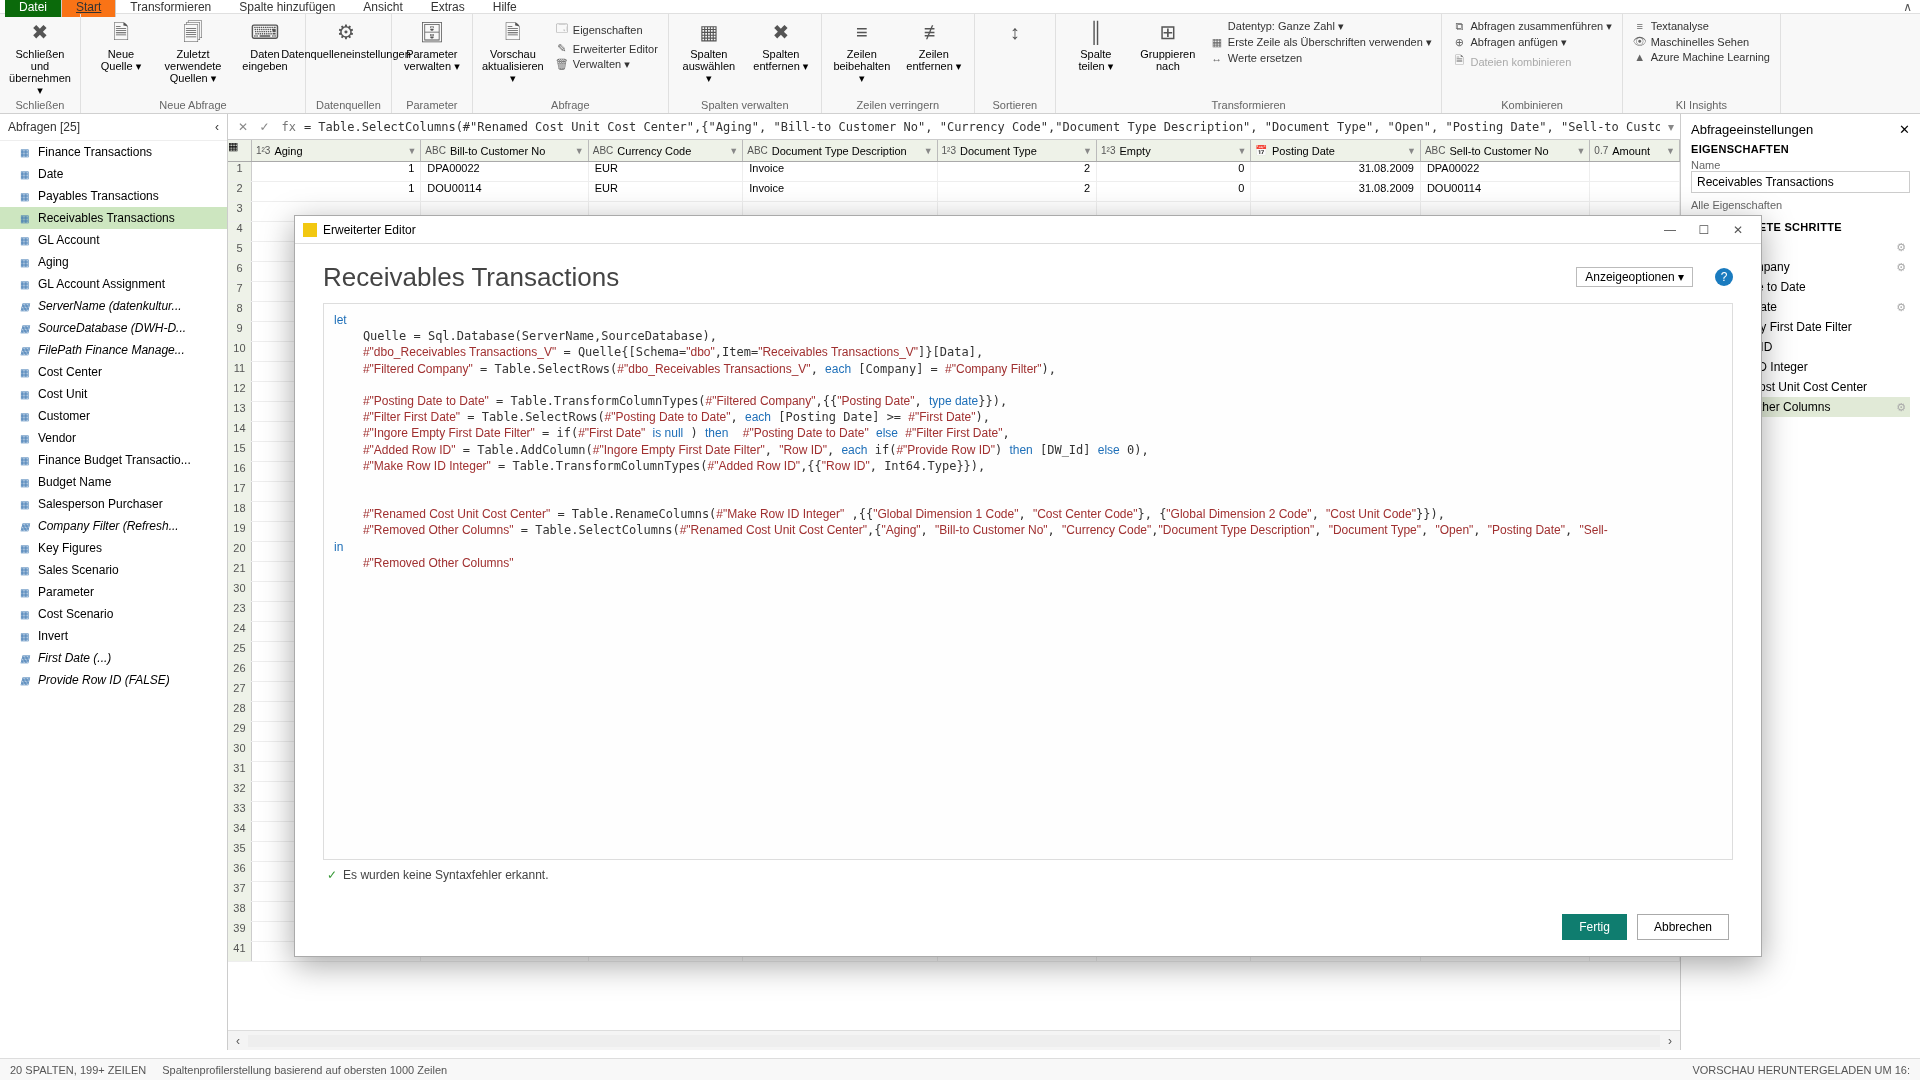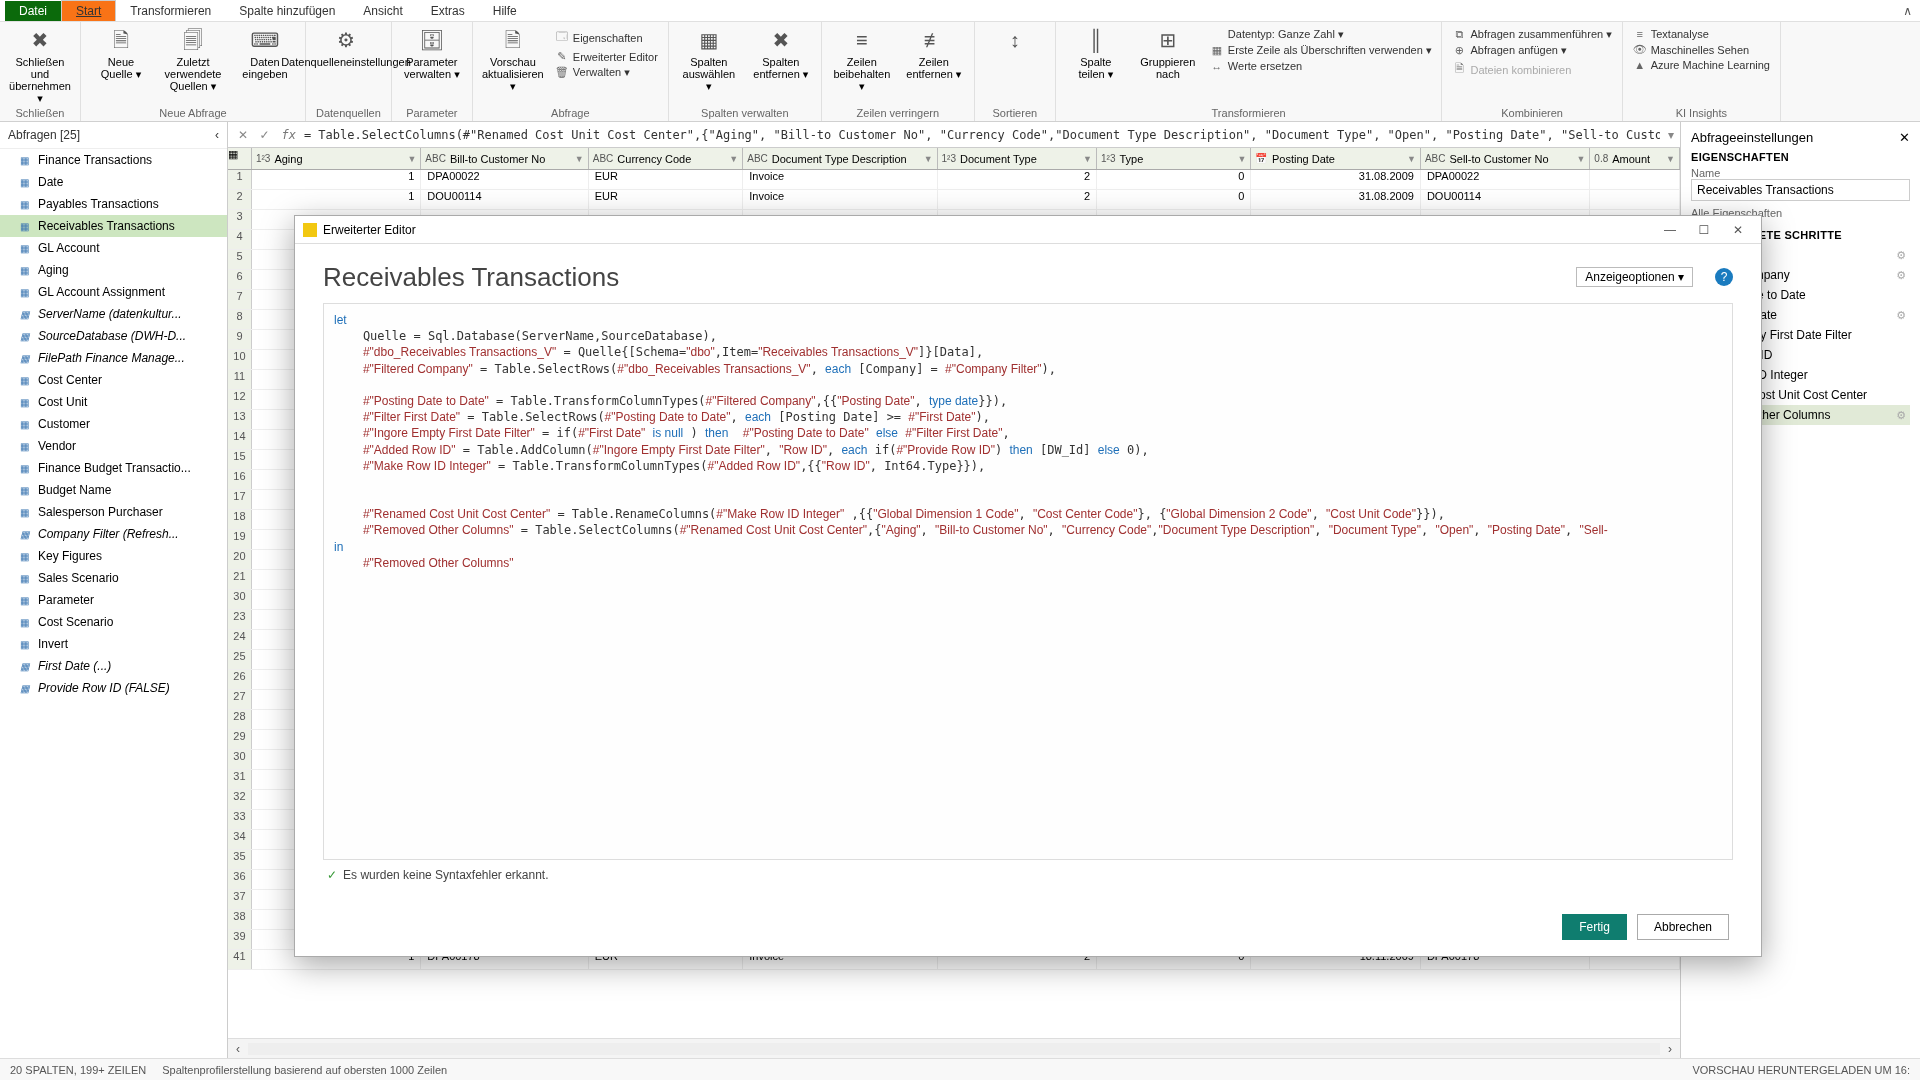--- a/index.html
+++ b/index.html
@@ -1,17 +1,17 @@
 <!DOCTYPE html>
 <html><head>
 <meta charset="utf-8">
 <style>
 * { margin:0; padding:0; box-sizing:border-box; font-family:"Segoe UI",Arial,sans-serif; }
 body { width:1920px; height:1080px; background:#fff; overflow:hidden; font-size:12px; position:relative; }
-.menubar { height:22px; background:#fff; display:flex; align-items:center; border-bottom:1px solid #e0e0e0; padding-left:5px; }
+.menubar { height:14px; background:#fff; display:flex; align-items:center; border-bottom:1px solid #e0e0e0; padding-left:5px; }
 .menubar .tab { padding:3px 14px; color:#333; cursor:pointer; }
 .menubar .tab.file { background:#0b6a0b; color:#fff; }
 .menubar .tab.active { background:#f97316; border:1px solid #ccc; border-bottom:none;text-decoration:underline; }
 .menubar .winctrl { margin-left:auto; padding:0 8px; color:#555; }
 
 .ribbon { height:100px; background:#f8f8f8; border-bottom:1px solid #d0d0d0; display:flex; }
 .rgroup { border-right:1px solid #e0e0e0; padding:4px 10px 2px; display:flex; flex-direction:column; justify-content:space-between; }
 .rgroup .items { display:flex; gap:12px; height:75px; align-items:flex-start; }
 .rgroup .label { text-align:center; color:#666; font-size:11px; }
 .rbtn { display:flex; flex-direction:column; align-items:center; width:60px; text-align:center; font-size:11px; line-height:1.1; cursor:pointer; gap:2px; }
@@ -25,21 +25,21 @@
 .qpane { width:228px; border-right:1px solid #ccc; display:flex; flex-direction:column; }
 .qpane .hdr { padding:6px 8px; font-size:12px; color:#333; display:flex; justify-content:space-between; border-bottom:1px solid #eee; }
 .qpane .list { overflow:auto; }
 .qitem { padding:4px 8px 4px 20px; display:flex; align-items:center; gap:6px; cursor:pointer; white-space:nowrap; overflow:hidden; text-overflow:ellipsis; }
 .qitem.selected { background:#cde6c0; }
 .qitem.italic { font-style:italic; }
 .qitem .qi { width:12px; color:#3b76b1; font-size:10px; }
 
 .main { flex:1; display:flex; flex-direction:column; min-width:0; }
 .formula { height:26px; display:flex; align-items:center; border-bottom:1px solid #ccc; padding:0 6px; gap:8px; }
-.formula .fx { color:#777; font-style:italic; font-family:Consolas,monospace; }
+.formula .fx { color:#777; font-family:Consolas,monospace; }
 .formula .tools span { margin:0 4px; color:#888; cursor:pointer; }
 .formula input { flex:1; border:none; font-family:Consolas,monospace; font-size:12px; outline:none; color:#333; }
 .grid { flex:1; overflow:hidden; position:relative; }
 .ghdr { display:flex; background:#eef2e8; border-bottom:1px solid #aaa; height:22px; font-size:11px; }
 .ghdr .rowcell { width:24px; background:#eef2e8; border-right:1px solid #bbb; }
 .colh { display:flex; align-items:center; padding:0 4px; border-right:1px solid #bbb; gap:4px;justify-content:space-between; }
 .colh .ico { color:#555; font-size:10px; }
 .colh .dd { margin-left:auto; color:#888; font-size:9px; }
 .grow { display:flex; height:20px; font-size:11px; border-bottom:1px solid #eee; }
 .grow .rn { width:24px; background:#eef2e8; border-right:1px solid #ccc; text-align:center; color:#555; }
@@ -413,35 +413,35 @@
             <span>Document Type Description</span>
             <span class="dd">▼</span>
           </div>
           <div class="colh col-doct">
             <span class="ico">1²3</span>
             <span>Document Type</span>
             <span class="dd">▼</span>
           </div>
           <div class="colh col-open">
             <span class="ico">1²3</span>
-            <span>Type</span>
+            <span>Empty</span>
             <span class="dd">▼</span>
           </div>
           <div class="colh col-post">
             <span class="ico">📅</span>
             <span>Posting Date</span>
             <span class="dd">▼</span>
           </div>
           <div class="colh col-sell">
             <span class="ico">ABC</span>
             <span>Sell-to Customer No</span>
             <span class="dd">▼</span>
           </div>
           <div class="colh col-amt">
-            <span class="ico">0.8</span>
+            <span class="ico">0.7</span>
             <span>Amount</span>
             <span class="dd">▼</span>
           </div>
         </div>
       <div id="gridbody">
           <div class="grow">
             <div class="rn">1</div>
             <div class="cell col-aging tar">1</div>
             <div class="cell col-bill">DPA00022</div>
             <div class="cell col-curr">EUR</div>

